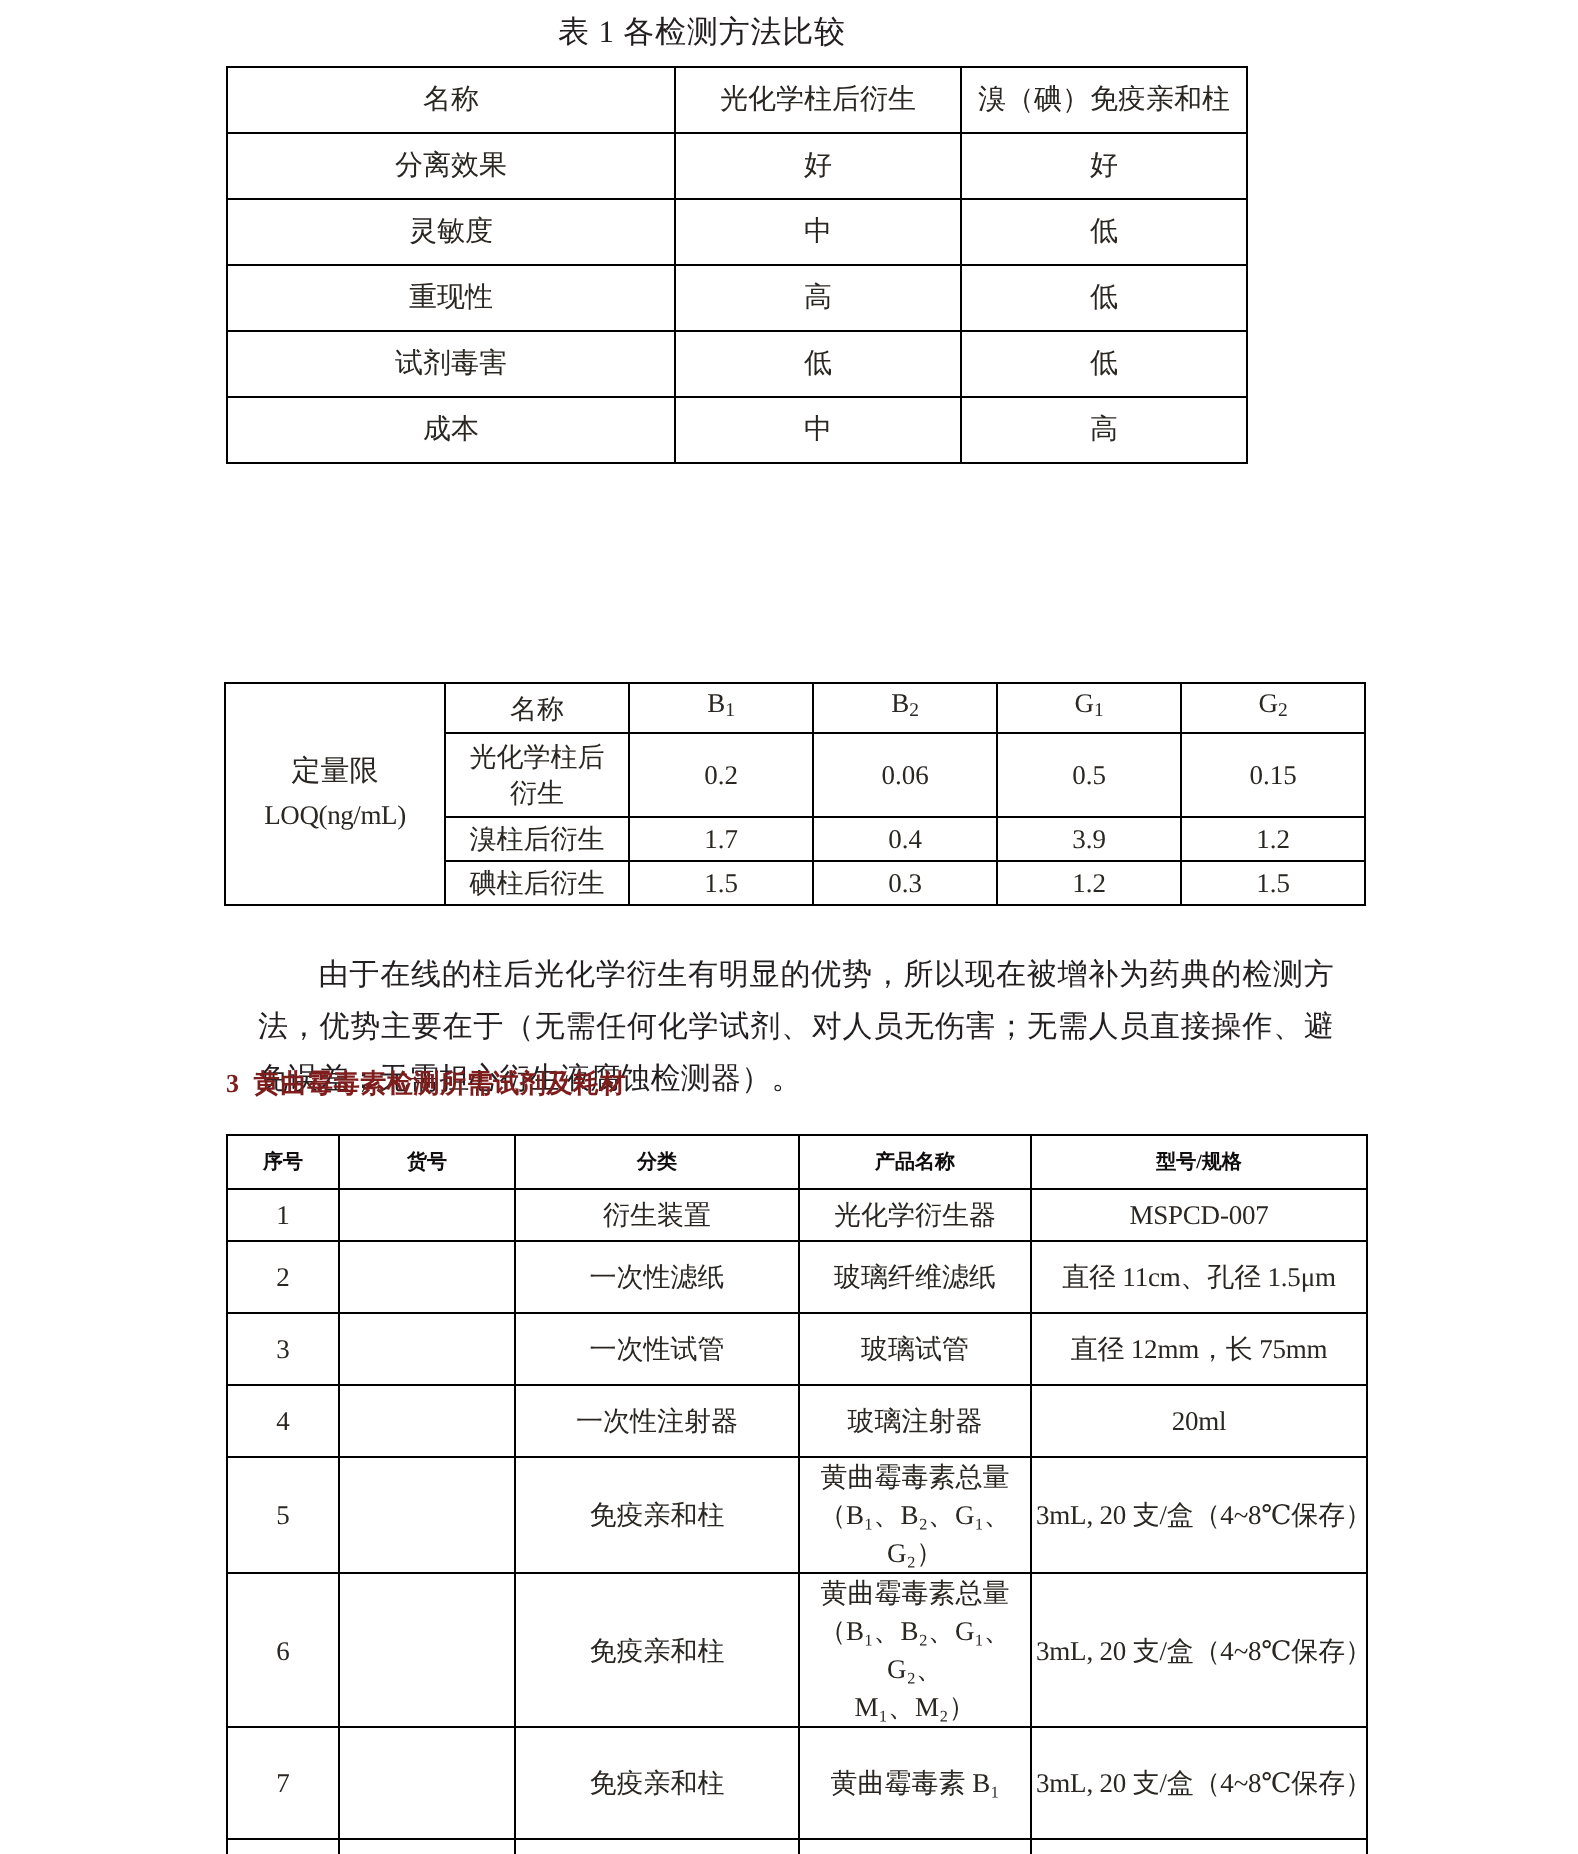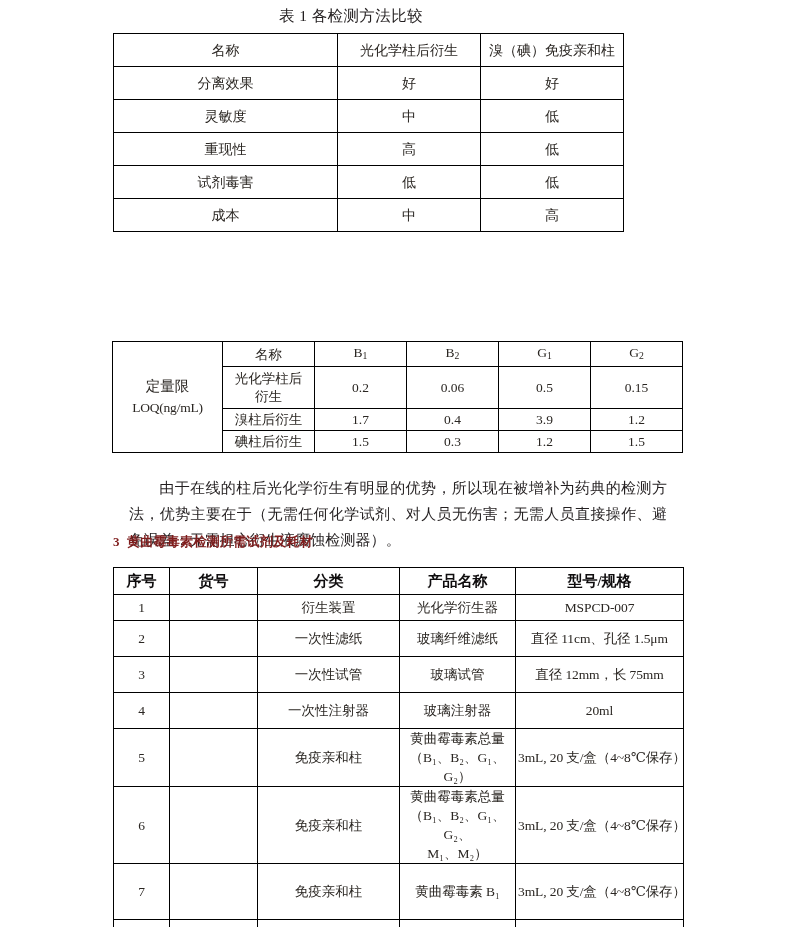--- a/index.html
+++ b/index.html
@@ -97,21 +97,21 @@
   
   .t3-wrap { position: absolute; left: 113px; top: 567px; }
   table.t3 { width: 570px; }
   table.t3 col.a { width: 56px; }
   table.t3 col.b { width: 88px; }
   table.t3 col.c { width: 142px; }
   table.t3 col.d { width: 116px; }
   table.t3 col.e { width: 168px; }
   table.t3 th {
     font-weight: bold;
-    font-size: 15px;
+    font-size: 10px;
     height: 26px;
     color: #0f0d0e;
   }
   table.t3 td { font-size: 13.5px; }
   .t3 .r-s { height: 26px; }
   .t3 .r-m { height: 36px; }
   .t3 .r-l { height: 56px; }
   .t3 .r-xl { height: 70px; }
   .t3 .multi { line-height: 19px; }
   .t3 .nowrapcell { white-space: nowrap; letter-spacing: -0.1px; margin-top: 19px; }

